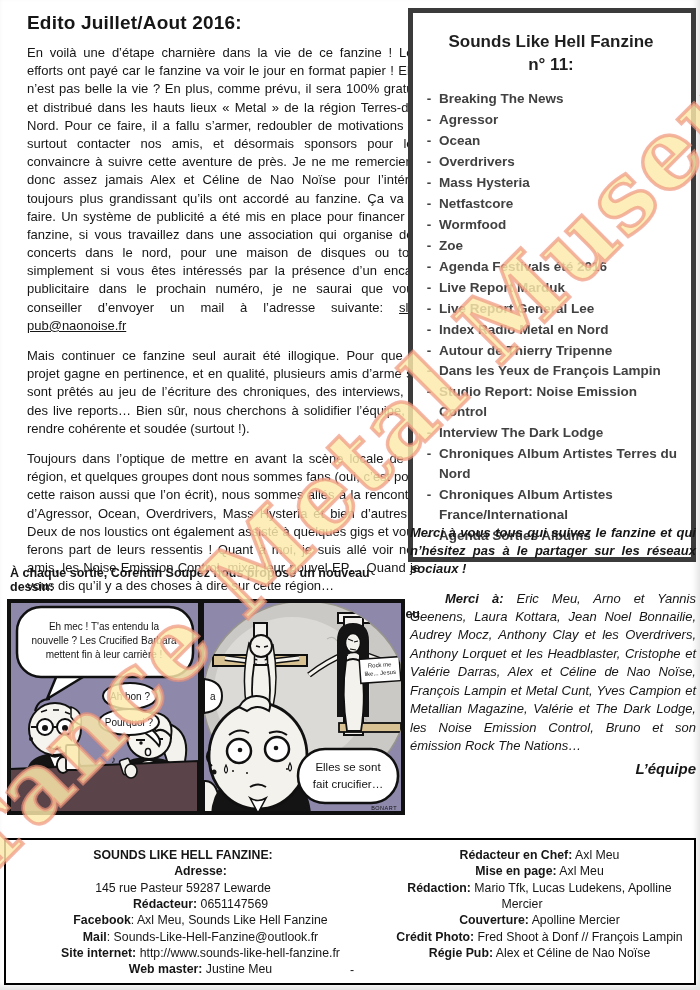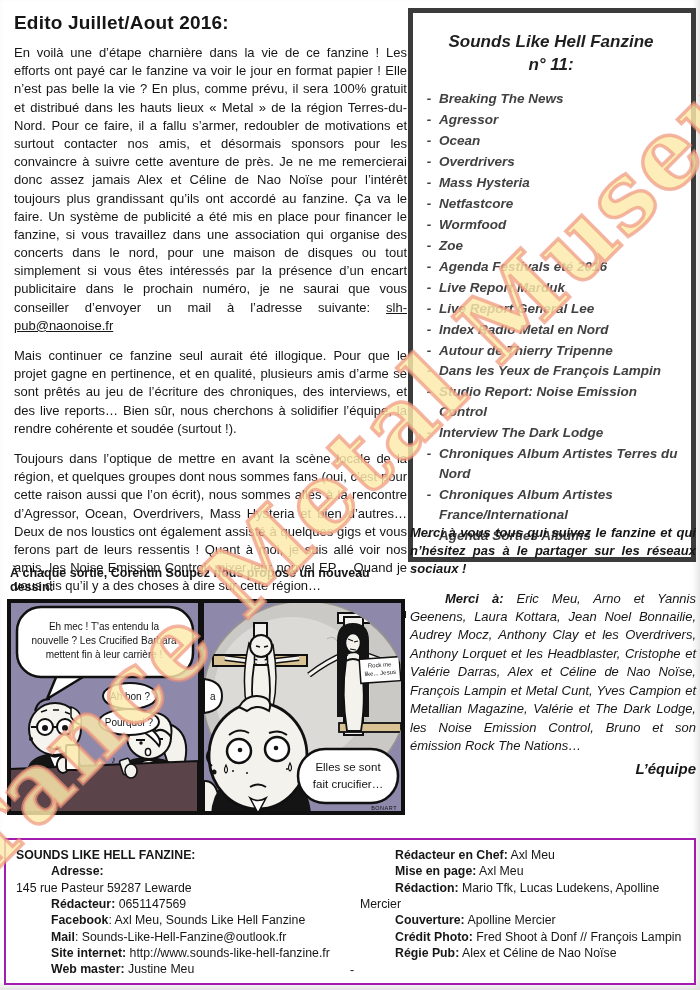--- a/index.html
+++ b/index.html
@@ -8,50 +8,50 @@
         box-shadow:inset -3px -4px 6px rgba(0,0,0,.12);}
 
   
   .watermark{position:absolute;left:-250px;top:400px;width:1200px;height:140px;line-height:140px;
         text-align:center;transform:rotate(-45deg);font-family:"DejaVu Serif",serif;font-weight:bold;
         font-size:95px;letter-spacing:3px;white-space:nowrap;pointer-events:none;z-index:9;
         color:rgba(253,243,176,.75);-webkit-text-stroke:3.5px rgba(238,146,122,.65);
         text-shadow:0 0 3px rgba(238,146,122,.35);}
 
   
-  .edito{position:absolute;left:14px;top:12px;width:393px;}
+  .edito{position:absolute;left:27px;top:12px;width:393px;}
   .edito h1{font-size:19px;font-weight:bold;margin:0 0 10px;letter-spacing:.2px;}
   .para{font-size:13px;line-height:1.4;text-align:justify;margin:0 0 12px;}
   .ulink{color:inherit;text-decoration:underline;cursor:pointer;}
   .sig{font-weight:bold;font-size:12.5px;text-align:right;}
 
   
   .toc{position:absolute;left:408px;top:8px;width:288px;min-height:531px;box-sizing:border-box;
-       border:5px solid #3b3b3b;padding:12px 8px 10px 6px;background:#fff;font-style:italic;}
+       border:5px solid #3b3b3b;padding:12px 8px 10px 6px;background:#fff;}
   .toc h2{margin:6px 0 12px;text-align:center;font-size:17px;line-height:1.35;color:#1f1f1f;}
   .toc ul{list-style:none;margin:0;padding:0;}
   .toc li{display:flex;font-size:13.5px;font-weight:bold;color:#414141;line-height:1.48;margin-bottom:1px;}
   .toc .dash{flex:0 0 20px;text-align:center;}
   .toc .it{flex:1;}
 
   
   .thanks{position:absolute;left:410px;top:524px;width:286px;font-style:italic;}
   .thanks-head{font-size:13px;font-weight:bold;line-height:1.4;text-align:justify;margin:0 0 11px;}
   .thanks-body{font-size:13px;line-height:1.42;text-align:justify;margin:0 0 4px;}
   .thanks .sig{font-size:15px;}
 
   
   .comic-sec{position:absolute;left:7px;top:566px;width:398px;}
   .comic-cap{font-size:12.5px;font-weight:bold;margin:0 0 5px 3px;}
   .comic-svg{display:block;width:398px;height:216px;}
   .comic-svg text{font-family:"Liberation Sans",sans-serif;fill:#141414;}
 
   
   .footer{position:absolute;left:4px;top:838px;width:692px;height:147px;box-sizing:border-box;
-          border:2px solid #a21caf;background:#fff;display:flex;padding:7px 10px;z-index:2;}
+          border:2px solid #000000;background:#fff;display:flex;padding:7px 10px;z-index:2;text-align:center;}
   .fcol{font-size:12.3px;line-height:1.33;}
   .fcol.l{flex:0 0 334px;width:334px;}
   .fcol.r{flex:1;padding-left:10px;}
   .lbl{font-weight:bold;padding-left:35px;}
   .u{margin-top:12px;}
   .ftitle{font-weight:bold;}
   .cta-row{position:relative;margin-top:1px;}
   .cta-dash{position:absolute;left:-10px;top:0;}
   .cta{font-weight:bold;text-decoration:underline;}
 </style>

